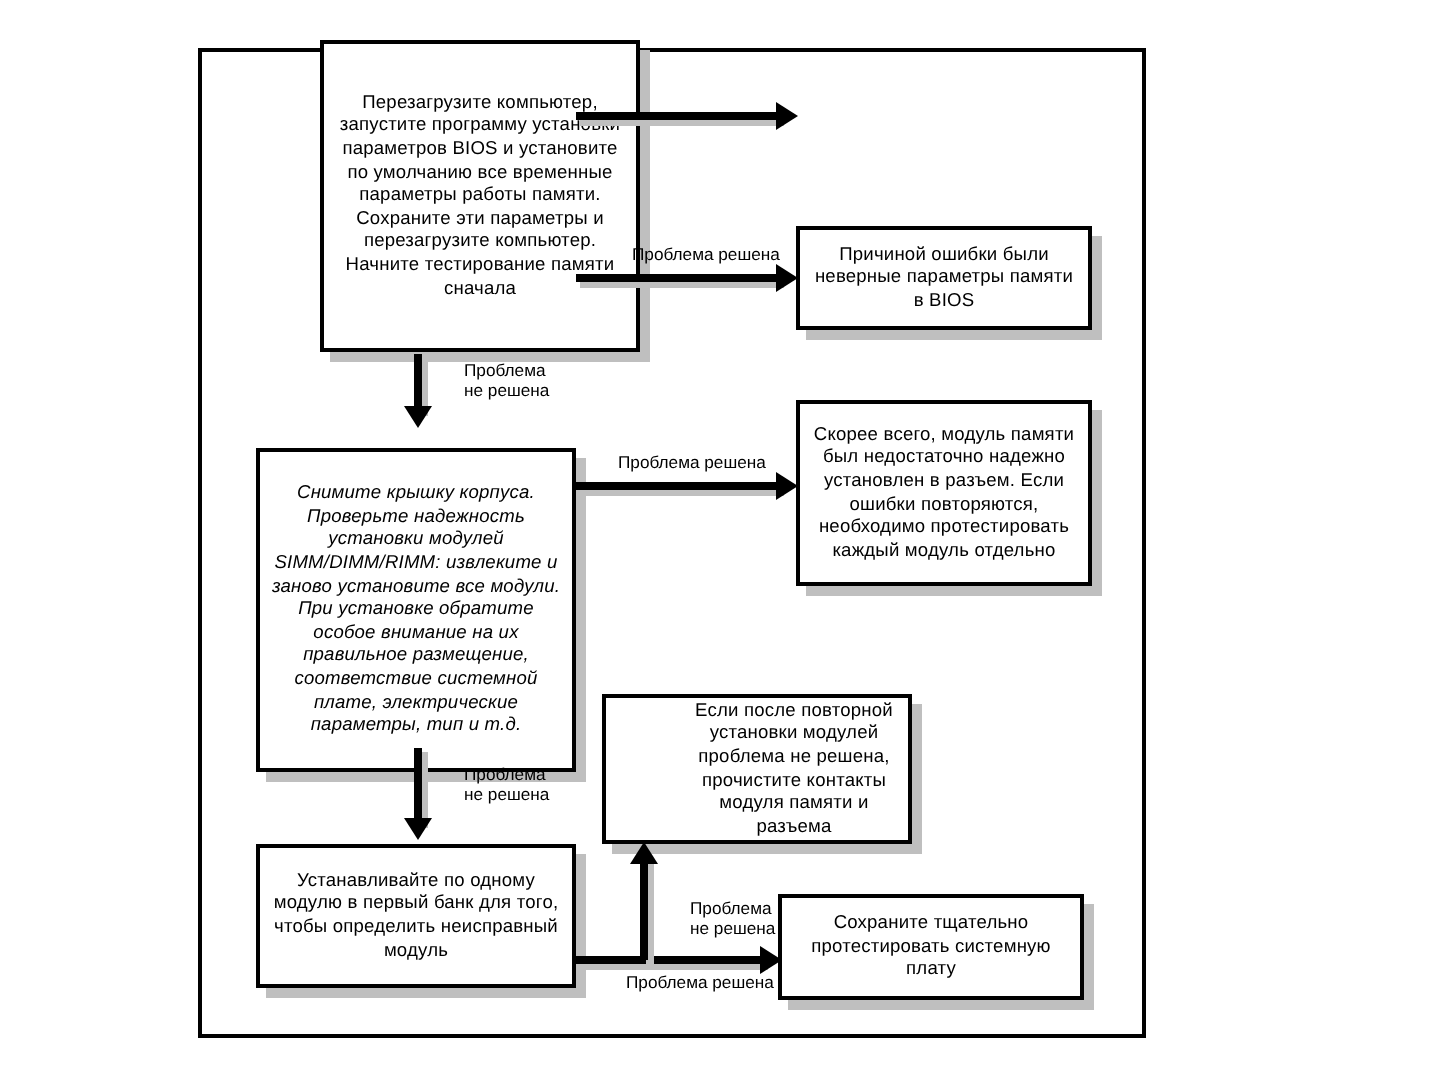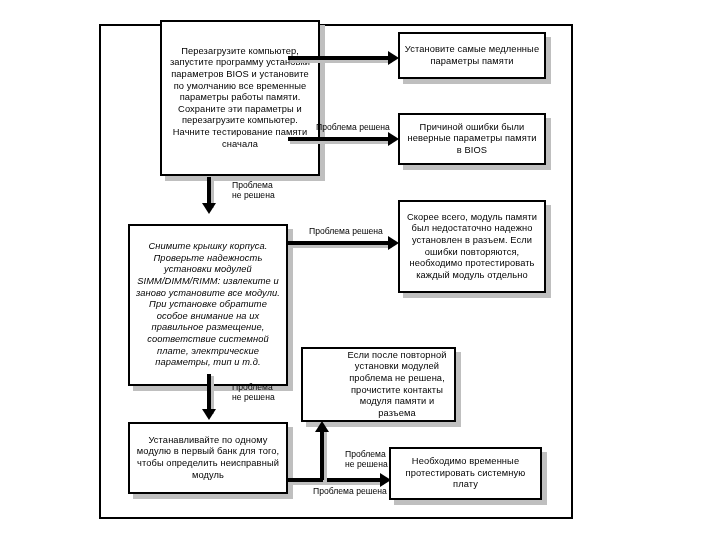--- a/index.html
+++ b/index.html
@@ -91,23 +91,20 @@
 <body>
 
 <div id="stage">
 
   <div class="frame"></div>
 
   <div class="node" style="left:128px;top:20px;width:160px;height:156px;margin-left:32px;">
     <span>Перезагрузите компьютер, запустите программу установки параметров BIOS и установите по умолчанию все временные параметры работы памяти. Сохраните эти параметры и перезагрузите компьютер. Начните тестирование памяти сначала</span>
   </div>
 
-  <div class="node" style="left:398px;top:32px;width:148px;height:47px;">
-    <span>Установите самые медленные параметры памяти</span>
-  </div>
 
   <div class="node" style="left:398px;top:113px;width:148px;height:52px;">
     <span>Причиной ошибки были неверные параметры памяти в BIOS</span>
   </div>
 
   <div class="node" style="left:128px;top:224px;width:160px;height:162px;font-style:italic;">
     <span>Снимите крышку корпуса. Проверьте надежность установки модулей SIMM/DIMM/RIMM: извлеките и заново установите все модули. При установке обратите особое внимание на их правильное размещение, соответствие системной плате, электрические параметры, тип и т.д.</span>
   </div>
 
   <div class="node" style="left:398px;top:200px;width:148px;height:93px;">
@@ -116,21 +113,21 @@
 
   <div class="node" style="left:301px;top:347px;width:155px;height:75px;padding-left:41px;">
     <span>Если после повторной установки модулей проблема не решена, прочистите контакты модуля памяти и разъема</span>
   </div>
 
   <div class="node" style="left:128px;top:422px;width:160px;height:72px;">
     <span>Устанавливайте по одному модулю в первый банк для того, чтобы определить неисправный модуль</span>
   </div>
 
   <div class="node" style="left:389px;top:447px;width:153px;height:53px;">
-    <span>Необходимо временные протестировать системную плату</span>
+    <span>Сохраните тщательно протестировать системную плату</span>
   </div>
 
   <div class="h-arrow" style="left:288px;top:56px;width:102px;"></div>
   <div class="head right" style="left:388px;top:51px;"></div>
 
   <div class="h-arrow" style="left:288px;top:137px;width:102px;"></div>
   <div class="head right" style="left:388px;top:132px;"></div>
   <div class="lbl" style="left:300px;top:122px;">Проблема решена</div>
 
   <div class="v-arrow" style="left:207px;top:177px;height:29px;"></div>

